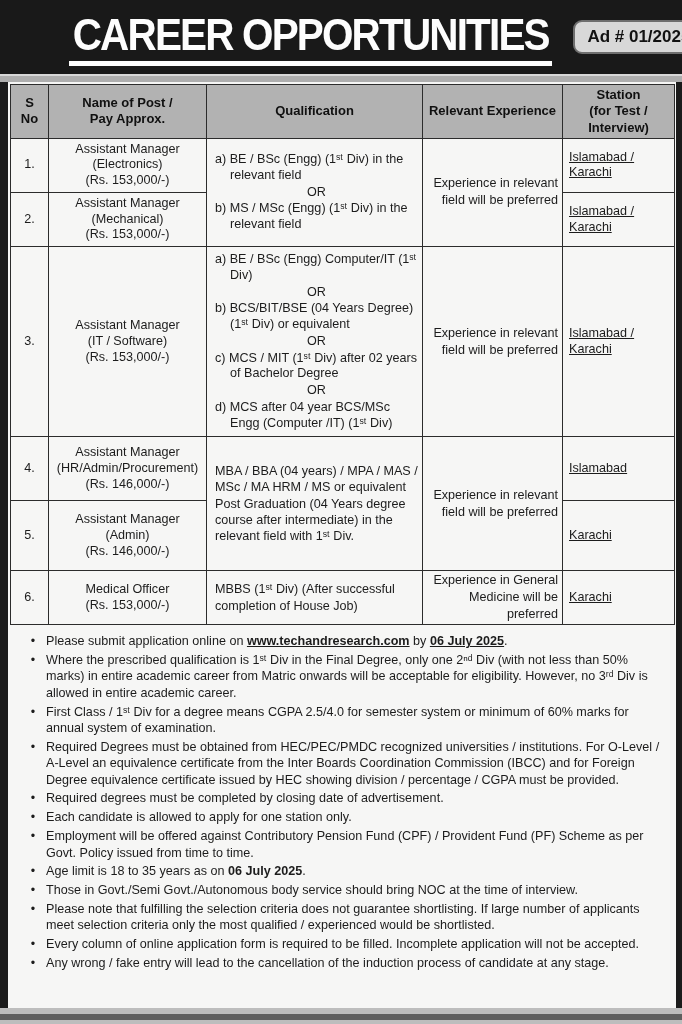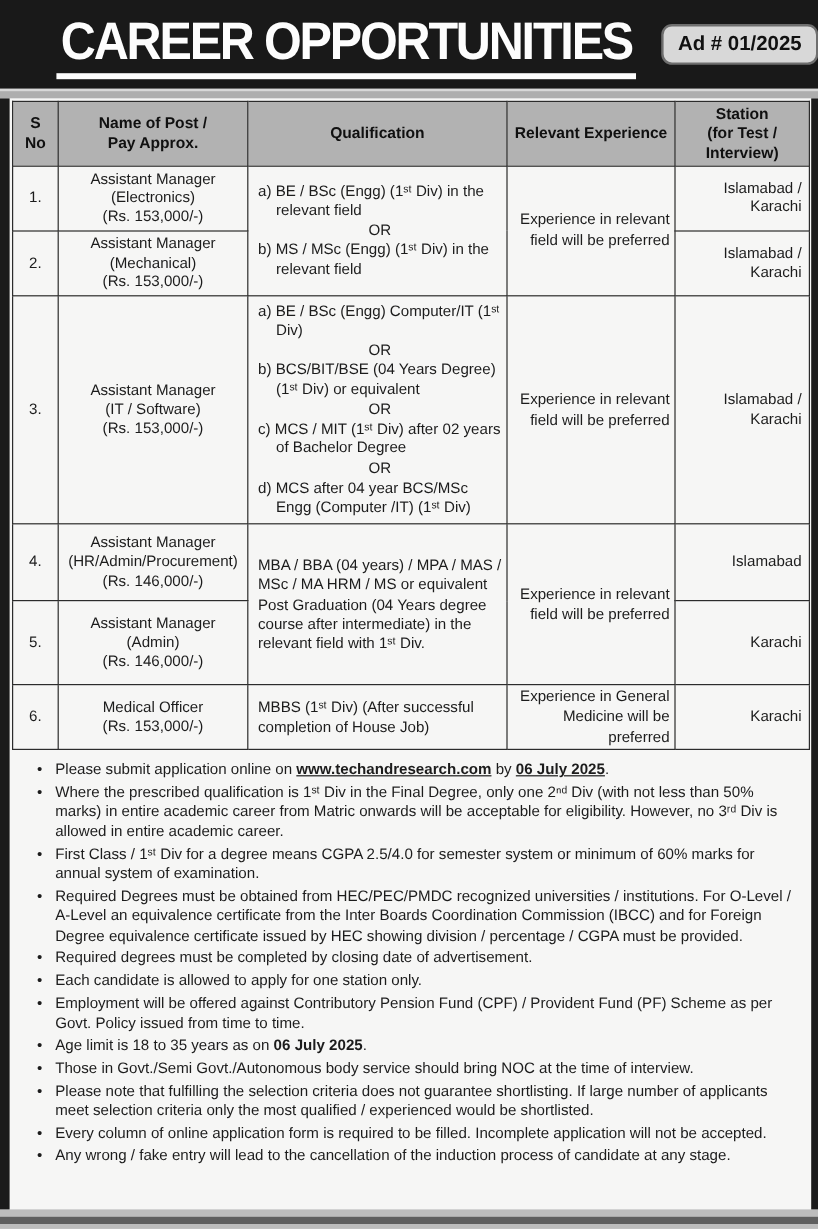--- a/index.html
+++ b/index.html
@@ -9,21 +9,21 @@
     font-family:"Liberation Sans","DejaVu Sans",sans-serif;
     color:#1c1c1c;
   }
   .page { position:relative; width:682px; height:1024px; overflow:hidden; background:#c6c6c6; }
 
   
   .top-band {
     height:74px; background:#191919;
     display:flex; align-items:center;
   }
-  .title-box { flex:1; text-align:right; padding-top:4px; }
+  .title-box { flex:1; text-align:left; padding-top:4px;margin-left:48px; }
   .page-title {
     display:inline-block;
     color:#fdfdfd; font-weight:bold; font-size:44px; letter-spacing:-2px;
     transform:scaleX(0.92); transform-origin:center;
     border-bottom:5px solid #fdfdfd; padding:0 4px 3px 4px;
     white-space:nowrap; line-height:1.05;
   }
   .ad-badge {
     margin-right:0; background:#d8d8d8; color:#111;
     border:2px solid #6e6e6e; border-radius:9px;
@@ -57,21 +57,21 @@
     text-align:center; vertical-align:middle; white-space:pre-line; line-height:1.25; padding:2px;
   }
   td { vertical-align:middle; padding:3px 6px; }
   td.sno { text-align:center; }
   td.post { text-align:center; font-weight:normal; white-space:pre-line; padding:3px 2px; }
   td.qual { text-align:left; padding:4px 4px 4px 8px; }
   td.qual .qline { padding-left:15px; text-indent:-15px; margin:1px 0; }
   td.qual .qline.qcenter { text-align:center; padding-left:0; text-indent:0; }
   td.qual.para { line-height:1.3; }
   td.exp { text-align:right; padding:0 4px; line-height:1.35; }
-  td.sta { text-align:right; white-space:pre-line; }
+  td.sta { text-align:left; white-space:pre-line;text-decoration:underline; }
 
   
   ul.bullets { list-style:none; padding:6px 8px 2px 12px; font-size:12.6px; line-height:1.3; }
   ul.bullets li { display:flex; margin:0 0 2.5px 0; }
   ul.bullets .marker { width:26px; flex:0 0 26px; text-align:center; }
   ul.bullets .btext { flex:1; }
   .seg-link, .seg-boldu { font-weight:bold; text-decoration:underline; }
   .seg-bold { font-weight:bold; }
 
   .bottom-strip { position:absolute; left:0; right:0; bottom:0; height:16px; background:#bdbdbd; }

